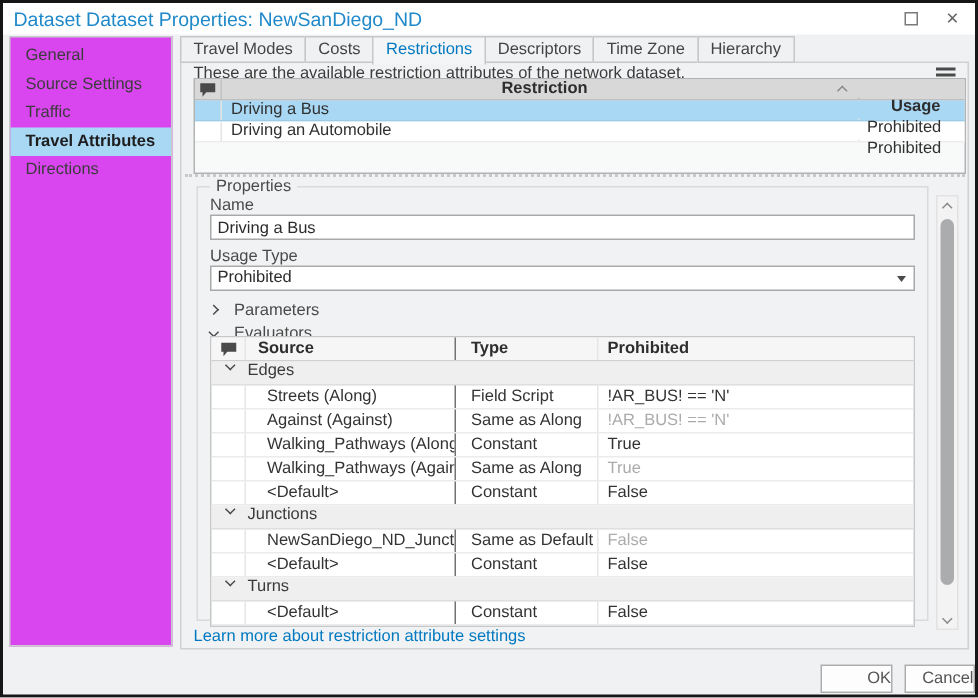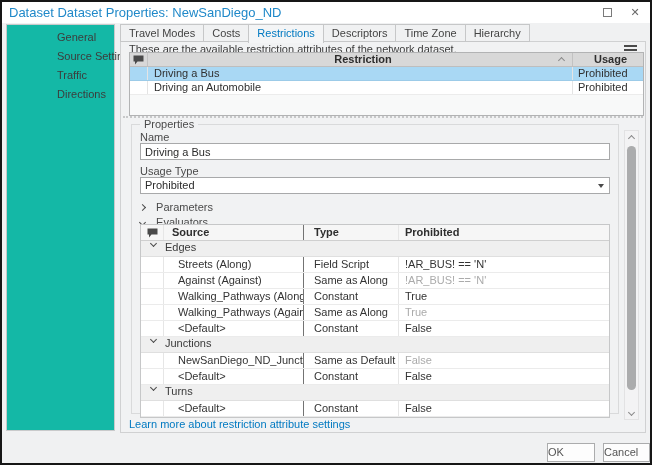--- a/index.html
+++ b/index.html
@@ -10,41 +10,41 @@
     background:#F0F1F2; border:2px solid #161616; overflow:hidden;
   }
   
   .titlebar { position:absolute; left:0; top:0; width:648px; height:21px; background:#FFFFFF; }
   .title { position:absolute; left:7px; top:0; line-height:21px; font-size:13px; color:#2089C9; white-space:nowrap; }
   .winbtn { position:absolute; top:2px; width:18px; height:17px; display:flex; align-items:center; justify-content:center; cursor:default; }
   .btn-max { left:596px; }
   .btn-close { left:624px; color:#6a6a6a; font-size:11px; }
   .sq { width:9px; height:9px; border:1px solid #7a7a7a; }
   
-  .sidebar { position:absolute; left:4px; top:22px; width:109px; height:407px; background:#14b8a6; border:1px solid #C9CACB; padding-top:3px;padding-left:40px; }
+  .sidebar { position:absolute; left:4px; top:22px; width:109px; height:407px; background:#d946ef; border:1px solid #C9CACB; padding-top:3px; }
   .side-item { height:19px; line-height:19px; padding-left:10px; font-size:11px; color:#3c3c3c; cursor:default; white-space:nowrap; }
   .side-item.sel { background:#A9D8F4; font-weight:bold; color:#1d1d1d; }
   
   .tabstrip { position:absolute; left:118px; top:22px; height:18px; display:flex; z-index:3; }
   .tab { height:18px; line-height:16px; padding:0 8px; font-size:11px; color:#444; background:#F0F1F2; border:1px solid #C6C7C8; margin-right:-1px; cursor:default; white-space:nowrap; }
   .tab.sel { background:#F4F5F6; color:#0079C1; height:19px; border-bottom:none; z-index:4; position:relative; }
   
   .page { position:absolute; left:118px; top:39px; width:526px; height:392px; background:#F1F2F3; border:1px solid #D0D1D2; }
   .desc { position:absolute; left:8px; top:1px; font-size:11px; color:#3c3c3c; }
   .menu-icon { position:absolute; right:8px; top:3px; width:13px; height:10px; border-top:2px solid #4a4a4a; border-bottom:2px solid #4a4a4a; cursor:default; }
   .menu-icon::after { content:""; display:block; margin-top:2px; border-top:2px solid #4a4a4a; }
   
   .rtable { position:absolute; left:8px; top:10px; width:515px; height:64px; border:1px solid #B2B3B4; background:#F8F9F9; }
   .r-head { display:flex; height:14px; background:#D8D8D8; border-bottom:1px solid #BEBEBE; font-weight:bold; font-size:11px; color:#2e2e2e;text-align:center; }
   .r-row { display:flex; height:14px; font-size:11px; color:#303030; border-bottom:1px solid #ECECEC; background:#fff; cursor:default; }
   .r-row.sel { background:#A9D8F4; border-bottom-color:#9CCBE8; }
   .rc-icon { width:18px; display:flex; align-items:center; justify-content:center; border-right:1px solid #C2C2C2; }
   .r-row .rc-icon { border-right:1px solid #E4E4E4; }
   .rc-name { flex:1; line-height:13px; padding-left:6px; position:relative; }
-  .rc-usage { width:71px; line-height:13px; padding-left:5px; border-left:1px solid #C2C2C2; }
+  .rc-usage { width:71px; line-height:13px; padding-left:5px; border-left:1px solid #C2C2C2;margin-top:12px; }
   .r-row .rc-usage { border-left:1px solid #E4E4E4; }
   .sort-caret { position:absolute; right:8px; top:5px; }
   
   .chev { display:inline-block; width:5px; height:5px; border-right:1px solid #4a4a4a; border-bottom:1px solid #4a4a4a; }
   .chev.down { transform:rotate(45deg); }
   .chev.right { transform:rotate(-45deg); }
   .chev.up { transform:rotate(-135deg); border-color:#8a8a8a; }
   
   .splitter { position:absolute; left:2px; right:2px; top:74px; height:3px; border-top:2px dotted #C7C8C9; cursor:row-resize; }
   
@@ -69,21 +69,21 @@
   .ec-val { flex:1; padding-left:6px; border-left:1px solid #E6E6E6; overflow:hidden; white-space:nowrap; }
   .inh { color:#ABABAB; }
   
   .learn { position:absolute; left:8px; top:376px; font-size:11px; color:#0079C1; cursor:pointer; }
   
   .vscroll { position:absolute; left:503px; top:88px; width:15px; height:290px; background:#F3F3F4; border:1px solid #E2E2E3; }
   .vs-arrow { position:absolute; left:0; width:13px; height:14px; display:flex; align-items:center; justify-content:center; cursor:default; }
   .vs-up { top:0; } .vs-down { bottom:0; }
   .vs-thumb { position:absolute; left:2px; top:15px; width:9px; height:244px; background:#ABACAD; border-radius:5px; cursor:default; }
   
-  .fbtn { position:absolute; top:441px; height:19px; background:#FDFDFD; border:1px solid #ABACAD; font-size:11px; color:#555; text-align:left; line-height:17px; cursor:default; }
+  .fbtn { position:absolute; top:441px; height:19px; background:#FDFDFD; border:1px solid #ABACAD; font-size:11px; color:#555; text-align:right; line-height:17px; cursor:default; }
   .btn-ok { left:545px; width:48px; }
   .btn-cancel { left:601px; width:47px; }
   
   .bubble { display:inline-block; }
 </style>
 </head>
 <body>
 
 <div class="window">
 
@@ -94,20 +94,21 @@
     </div>
     <div class="winbtn btn-close">
       <span>✕</span>
     </div>
   </div>
 
   <div class="sidebar">
     <div class="side-item">General</div>
     <div class="side-item">Source Settings</div>
     <div class="side-item">Traffic</div>
+    <div class="side-item sel">Travel Attributes</div>
     <div class="side-item">Directions</div>
   </div>
 
   <div class="tabstrip">
     <div class="tab">Travel Modes</div>
     <div class="tab">Costs</div>
     <div class="tab sel">Restrictions</div>
     <div class="tab">Descriptors</div>
     <div class="tab">Time Zone</div>
     <div class="tab">Hierarchy</div>

